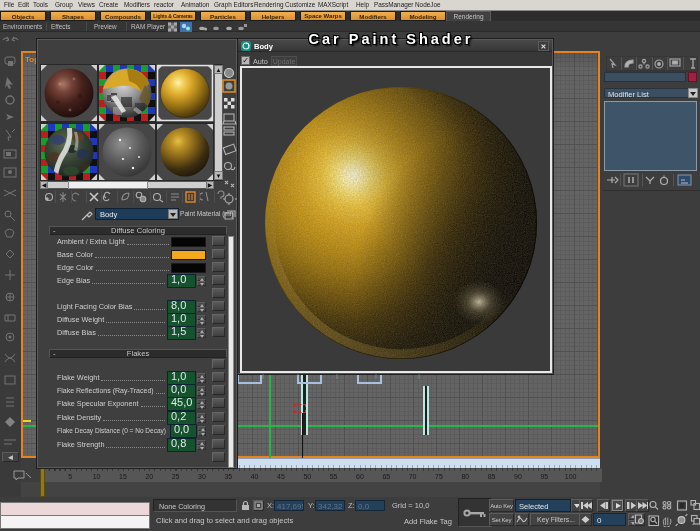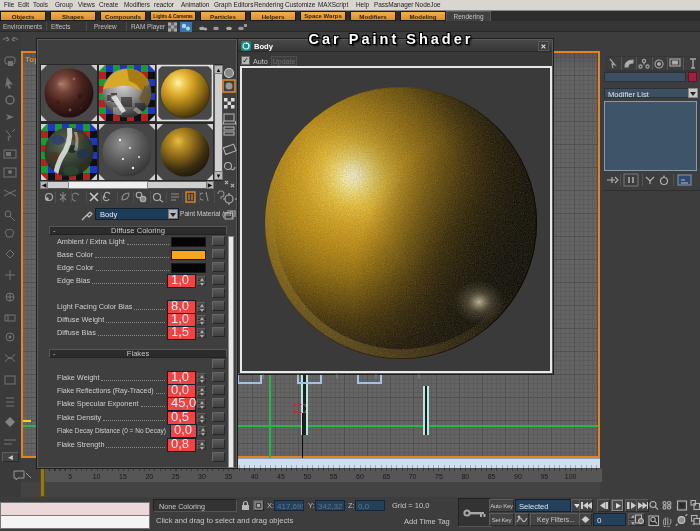--- a/index.html
+++ b/index.html
@@ -42,21 +42,21 @@
 #cpanel{left:604px;top:32px;width:96px;height:465px;background:#3d3d3d}
 
 .win{position:absolute;background:#3f3f3f;border:1px solid #5a5a5a;outline:1px solid #1e1e1e}
 .tbar{position:absolute;left:0;top:0;width:100%;height:12px;background:linear-gradient(#484848,#373737);border-bottom:1px solid #2a2a2a;color:#fff;font-size:7.6px;font-weight:bold}
 .wbtn{position:absolute;top:1px;width:11px;height:10px;background:#3c3c3c;border:1px solid #5a5a5a;color:#ddd;font-size:7px;line-height:9px;text-align:center;font-weight:bold}
 
 .mrow{position:absolute;left:10px;width:172px;height:13px;display:flex;align-items:center}
 .mrow .lab{color:#cfcfcf;font-size:7.3px;white-space:nowrap}
 .mrow .lead{flex:1;margin:0 2px;border-bottom:1px dotted #8a8a8a;height:6px}
 .sw{width:35px;height:10px;border:1px solid #1a1a1a}
-.spin{width:29px;height:14px;background:#ef4444;border:1px solid #0f2233;color:#e4e9ee;font-size:13px;line-height:9px;padding-left:3px}
+.spin{width:29px;height:14px;background:#14532d;border:1px solid #0f2233;color:#e4e9ee;font-size:11px;line-height:9px;padding-left:3px}
 .updn{width:9px;height:10px;margin-left:1px;display:flex;flex-direction:column}
 .updn i{flex:1;background:#4a4a4a;border:1px solid #5e5e5e;border-bottom-color:#2e2e2e;border-right-color:#2e2e2e;position:relative}
 .updn i:before{content:"";position:absolute;left:2px;top:1px;border-left:2px solid transparent;border-right:2px solid transparent}
 .updn i.u:before{border-bottom:3px solid #aaa}
 .updn i.d:before{border-top:3px solid #aaa}
 .mapb{position:absolute;width:13px;height:10px;background:linear-gradient(#5a5a5a,#404040);border:1px solid #666;border-bottom-color:#282828;border-right-color:#282828;border-radius:1px}
 .rollhead{position:absolute;left:11px;width:178px;height:9px;background:#2c2c2c;border:1px solid #555;border-bottom-color:#222;color:#c6c6c6;font-size:7.6px;text-align:center;line-height:8px}
 </style></head>
 <body>
 
@@ -233,21 +233,21 @@
       <rect x="1" y="1" width="7" height="7" fill="none" stroke="#aaa"></rect>
       <rect x="3" y="3" width="3" height="3" fill="#aaa"></rect>
     </svg></div>
 <div class="ab tx" style="left:267px;top:501px;font-size:7.5px;color:#bbb">X:</div>
 <div class="bluef" style="left:274px;top:500px;width:30px;height:11px;padding:1px 0 0 2px;color:#5d7588">417,695</div>
 <div class="ab tx" style="left:308px;top:501px;font-size:7.5px;color:#bbb">Y:</div>
 <div class="bluef" style="left:315px;top:500px;width:30px;height:11px;padding:1px 0 0 2px;color:#5d7588">342,32</div>
 <div class="ab tx" style="left:348px;top:501px;font-size:7.5px;color:#bbb">Z:</div>
 <div class="bluef" style="left:355px;top:500px;width:30px;height:11px;padding:1px 0 0 2px;color:#5d7588">0,0</div>
 <div class="ab tx" style="left:392px;top:501px;font-size:7.5px">Grid = 10,0</div>
-<div class="ab tx" style="left:404px;top:517px;font-size:7.5px">Add Time Tag</div>
+<div class="ab tx" style="left:404px;top:517px;font-size:7.5px">Add Flake Tag</div>
 
 <div class="sunk" style="left:458px;top:498px;width:34px;height:29px"></div>
 <svg class="ab" style="left:462px;top:507px" width="26" height="12" viewBox="0 0 26 12">
     <g fill="#a8a8a8">
       <circle cx="5" cy="6" r="3.6"></circle>
       <circle cx="5" cy="6" r="1.6" fill="#333"></circle>
       <rect x="8" y="5" width="14" height="2.4"></rect>
       <rect x="18" y="7" width="2" height="3"></rect>
       <rect x="21.5" y="7" width="2" height="3"></rect>
     </g>
@@ -749,21 +749,21 @@
       <span class="spin">45,0</span>
       <span class="updn">
         <i class="u"></i>
         <i class="d"></i>
       </span>
     </div>
     <div class="mapb" style="left:174px;top:358px"></div>
     <div class="mrow" style="left:19px;top:371px;width:149px">
       <span class="lab">Flake Density</span>
       <span class="lead"></span>
-      <span class="spin">0,5</span>
+      <span class="spin">0,2</span>
       <span class="updn">
         <i class="u"></i>
         <i class="d"></i>
       </span>
     </div>
     <div class="mapb" style="left:174px;top:372px"></div>
     <div class="mrow" style="left:19px;top:384px;width:149px">
       <span class="lab" style="font-size:6.5px">Flake Decay Distance (0 = No Decay)</span>
       <span class="lead"></span>
       <span class="spin">0,0</span>

